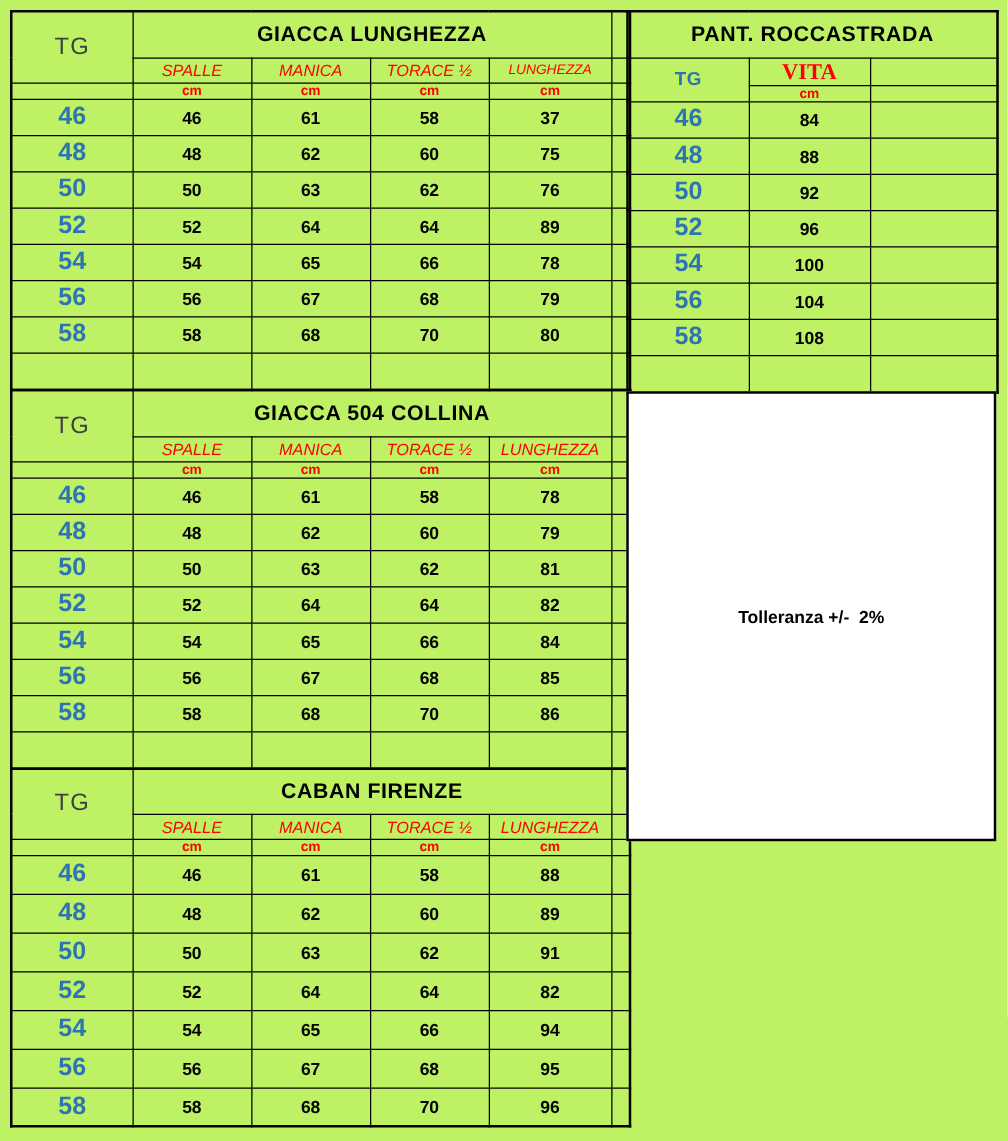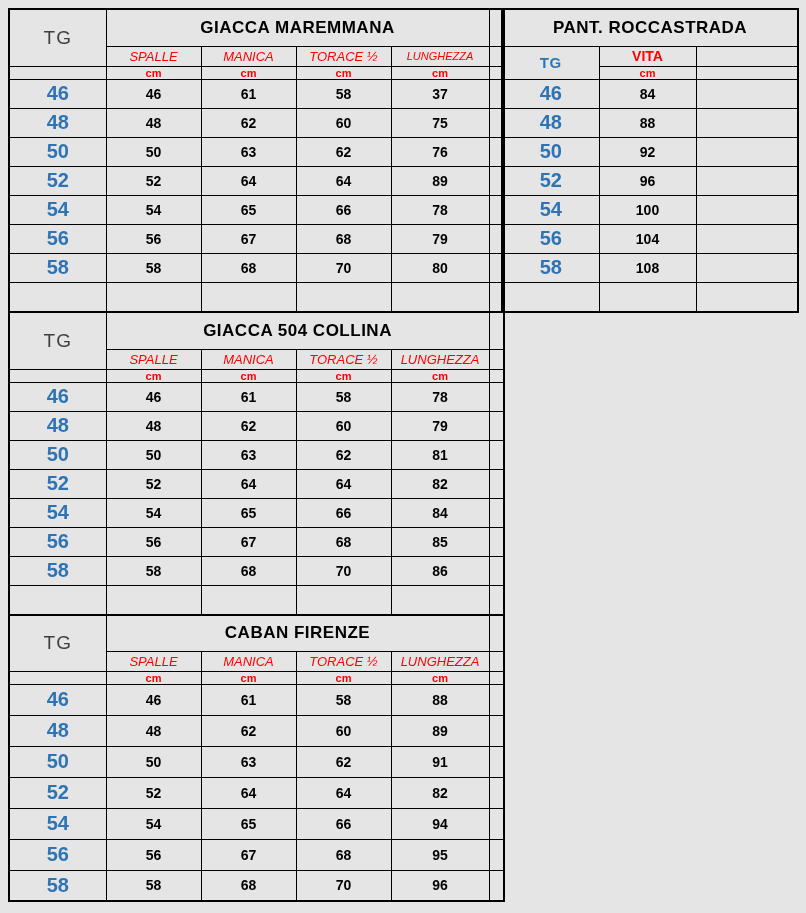--- a/index.html
+++ b/index.html
@@ -1,17 +1,17 @@
 <!DOCTYPE html>
 <html><head>
 <meta charset="utf-8">
 <style>
   html,body{margin:0;padding:0;background:#ffffff;}
   body{width:806px;height:913px;font-family:"Liberation Sans", sans-serif;}
-  .sheet{position:relative;width:806px;height:913px;background:#e5e5e5;overflow:hidden;}
+  .sheet{position:relative;width:806px;height:913px;background:#bef264;overflow:hidden;}
 
   table{border-collapse:collapse;table-layout:fixed;border:2px solid #000;}
   td,th{border:1px solid #000;padding:0;text-align:center;vertical-align:middle;
         overflow:hidden;white-space:nowrap;font-weight:normal;}
 
   .left-col{position:absolute;left:8px;top:8px;width:495px;}
   .right-col{position:absolute;left:501px;top:8px;width:296px;height:665px;
              display:flex;flex-direction:column;}
 
   .jacket{width:495px;}
@@ -32,21 +32,21 @@
   tr.r-data{height:29px;padding-left:16px;}
   tr.r-empty{height:30px;}
   .caban tr.r-data{height:31px;}
   .caban tr.r-title{height:36px;}
 
   .title{font-weight:bold;font-size:17px;color:#000;letter-spacing:.5px;}
   .tg-head{font-size:19px;color:#404040;font-weight:normal;letter-spacing:1px;}
   .tg-head-pant{font-size:15px;color:#2E74B5;font-weight:bold;letter-spacing:.5px;}
   .colname{color:#FF0000;font-weight:normal;font-style:italic;font-size:13px;}
   .colname.lung-small{font-size:11px;}
-  .colname-pant{color:#FF0000;font-weight:bold;font-size:14px;}
+  .colname-pant{color:#FF0000;font-weight:bold;font-size:18px;font-family:Liberation Serif, serif;}
   .unit{color:#FF0000;font-weight:bold;font-size:11px;}
   .size{color:#2E74B5;font-weight:bold;font-size:20px;}
   .val{color:#000;font-weight:bold;font-size:14px;}
 
   .bigbox{flex:1;border:2px solid #000;margin-top:-2px;
           display:flex;align-items:center;justify-content:center;background:#fff;}
   .tolerance{font-weight:bold;font-size:14px;color:#000;white-space:pre;}
 </style>
 </head>
 <body>
@@ -60,21 +60,21 @@
           <col class="c-tg">
           <col class="c-m">
           <col class="c-m">
           <col class="c-m">
           <col class="c-l">
           <col class="c-n">
         </colgroup>
       <thead>
         <tr class="r-title">
           <th class="tg-head" rowspan="2">TG</th>
-          <th class="title" colspan="4">GIACCA MAREMMANA</th>
+          <th class="title" colspan="4">GIACCA LUNGHEZZA</th>
           <th></th>
         </tr>
         <tr class="r-names">
           <th class="colname">SPALLE</th>
           <th class="colname">MANICA</th>
           <th class="colname">TORACE ½</th>
           <th class="colname lung-small">LUNGHEZZA</th>
           <th></th>
         </tr>
         <tr class="r-unit">
@@ -411,16 +411,19 @@
         </tbody>
       <tfoot>
         <tr class="r-empty">
           <td></td>
             <td></td>
             <td></td>
         </tr>
       </tfoot>
     </table>
 
+    <div class="bigbox">
+      <span class="tolerance">Tolleranza +/-  2%</span>
+    </div>
 
   </div>
 
 </div>
 
 </body></html>

